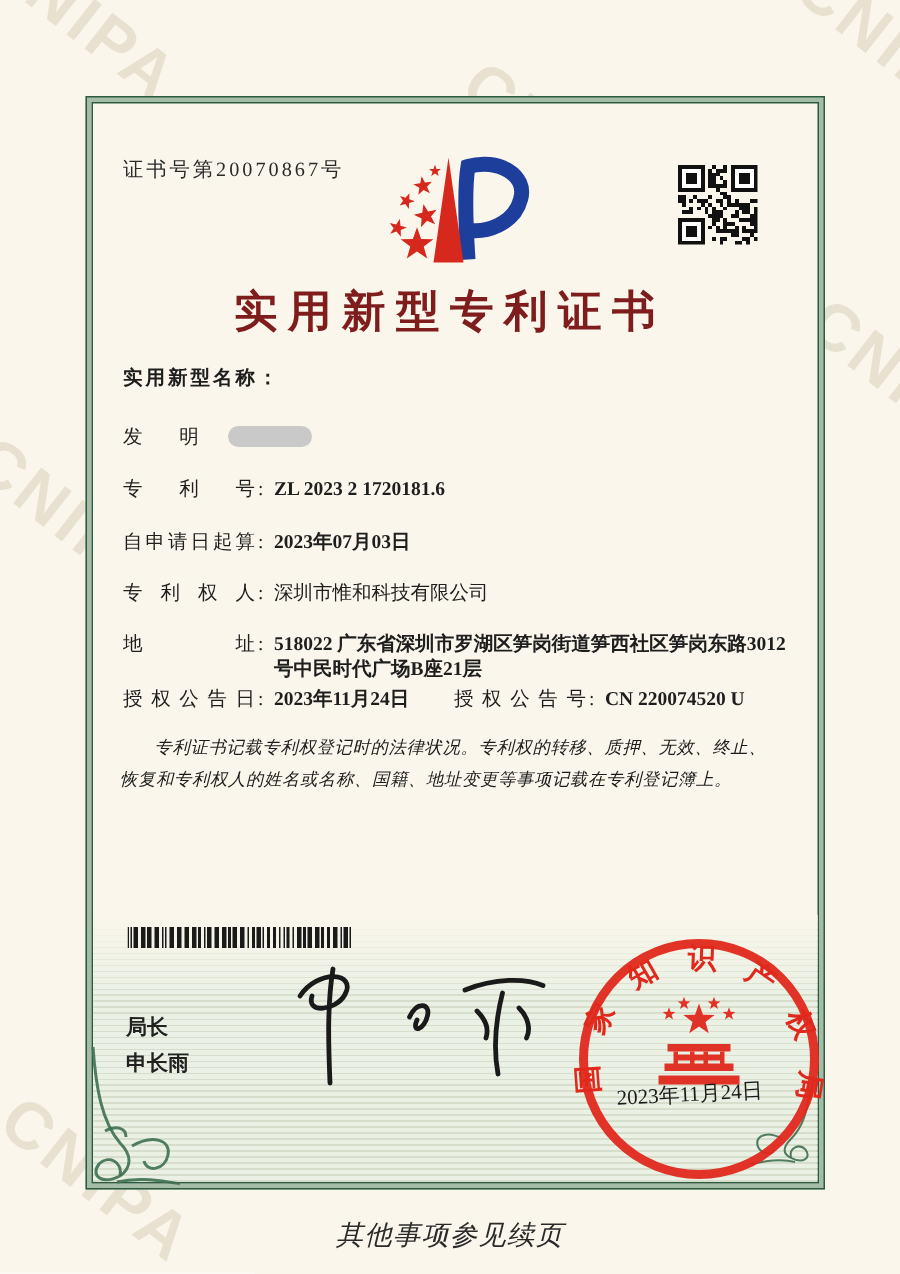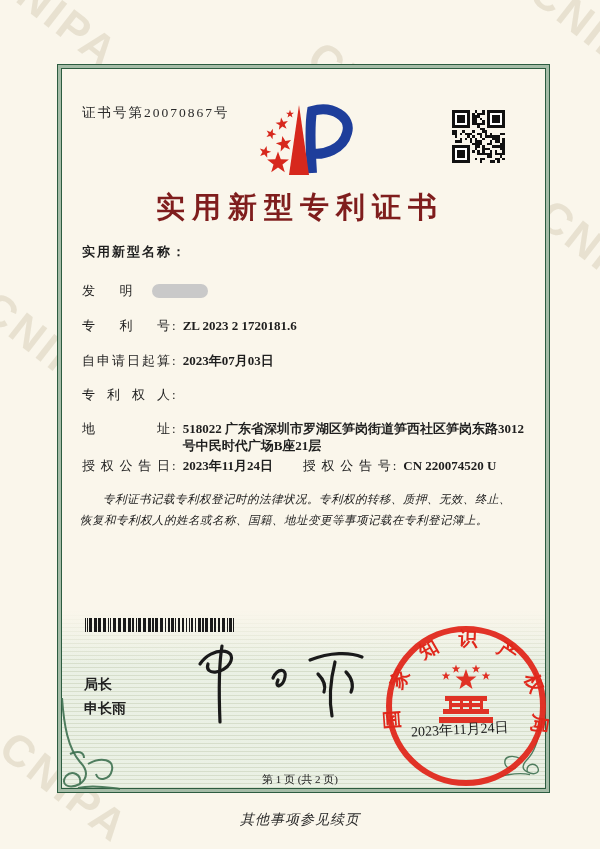--- a/index.html
+++ b/index.html
@@ -37,21 +37,21 @@
          font-size:11.5px;line-height:20.5px;font-style:italic;color:#1c1c1c;}
   .paras p{margin:0;text-indent:2em;letter-spacing:0.5px;}
 
   .barcode{left:85px;top:618px;z-index:3;}
   .signer{left:84px;top:672px;z-index:3;font-family:"Liberation Sans","DejaVu Sans",sans-serif;
           font-size:14px;font-weight:600;color:#222;line-height:24px;}
   .signature{left:178px;top:636px;z-index:3;}
   .seal{left:382px;top:622px;z-index:4;}
 
   .page-no{left:0;right:0;top:772px;text-align:center;font-size:11px;z-index:3;color:#222;}
-  .cont-note{left:0;right:0;top:811px;text-align:center;font-size:14px;z-index:3;
+  .cont-note{left:0;right:0;top:811px;text-align:center;font-size:18px;z-index:3;
              font-style:italic;color:#2a2a2a;letter-spacing:1px;}
 
   .flourish{z-index:3;}
   .flourish svg path{stroke:#3E7050;fill:none;stroke-width:2;opacity:0.9;}
 </style>
 </head>
 <body>
 
 <div class="page">
 
@@ -241,20 +241,21 @@
     <span class="fvalue bold-val">ZL 2023 2 1720181.6</span>
   </div>
   <div class="abs field-row" style="top:352px;">
     <span class="flabel">自申请日起算</span>
       <span class="fcolon">:</span>
     <span class="fvalue bold-val">2023年07月03日</span>
   </div>
   <div class="abs field-row" style="top:386px;">
     <span class="flabel">专利权人</span>
       <span class="fcolon">:</span>
+    <span class="fvalue">深圳市惟和科技有限公司</span>
   </div>
   <div class="abs field-row" style="top:420px;">
     <span class="flabel">地址</span>
       <span class="fcolon">:</span>
     <span class="fvalue bold-val">518022 广东省深圳市罗湖区笋岗街道笋西社区笋岗东路3012号中民时代广场B座21层</span>
   </div>
   <div class="abs field-row" style="top:457px;">
     <span class="flabel">授权公告日</span>
       <span class="fcolon">:</span>
     <span class="fvalue bold-val" style="width:120px;">2023年11月24日</span>
@@ -371,16 +372,15 @@
   </div>
   <div class="abs flourish" style="left:476px;top:726px;transform:scaleX(-1);">
     <svg width="74" height="64" viewBox="0 0 85 92">
       <path d="M4,0 C6,20 10,36 22,48 C30,56 30,62 22,66"></path>
       <path d="M22,66 C10,72 2,66 8,58 C14,52 24,56 22,66"></path>
       <path d="M30,48 C44,40 56,44 54,54 C52,62 40,64 38,58"></path>
       <path d="M18,70 C34,66 50,70 60,72"></path>
     </svg>
   </div>
 
-  <div class="abs page-no">第 1 页 (共 2 页)</div>
   <div class="abs cont-note">其他事项参见续页</div>
 
 </div>
 
 </body></html>

